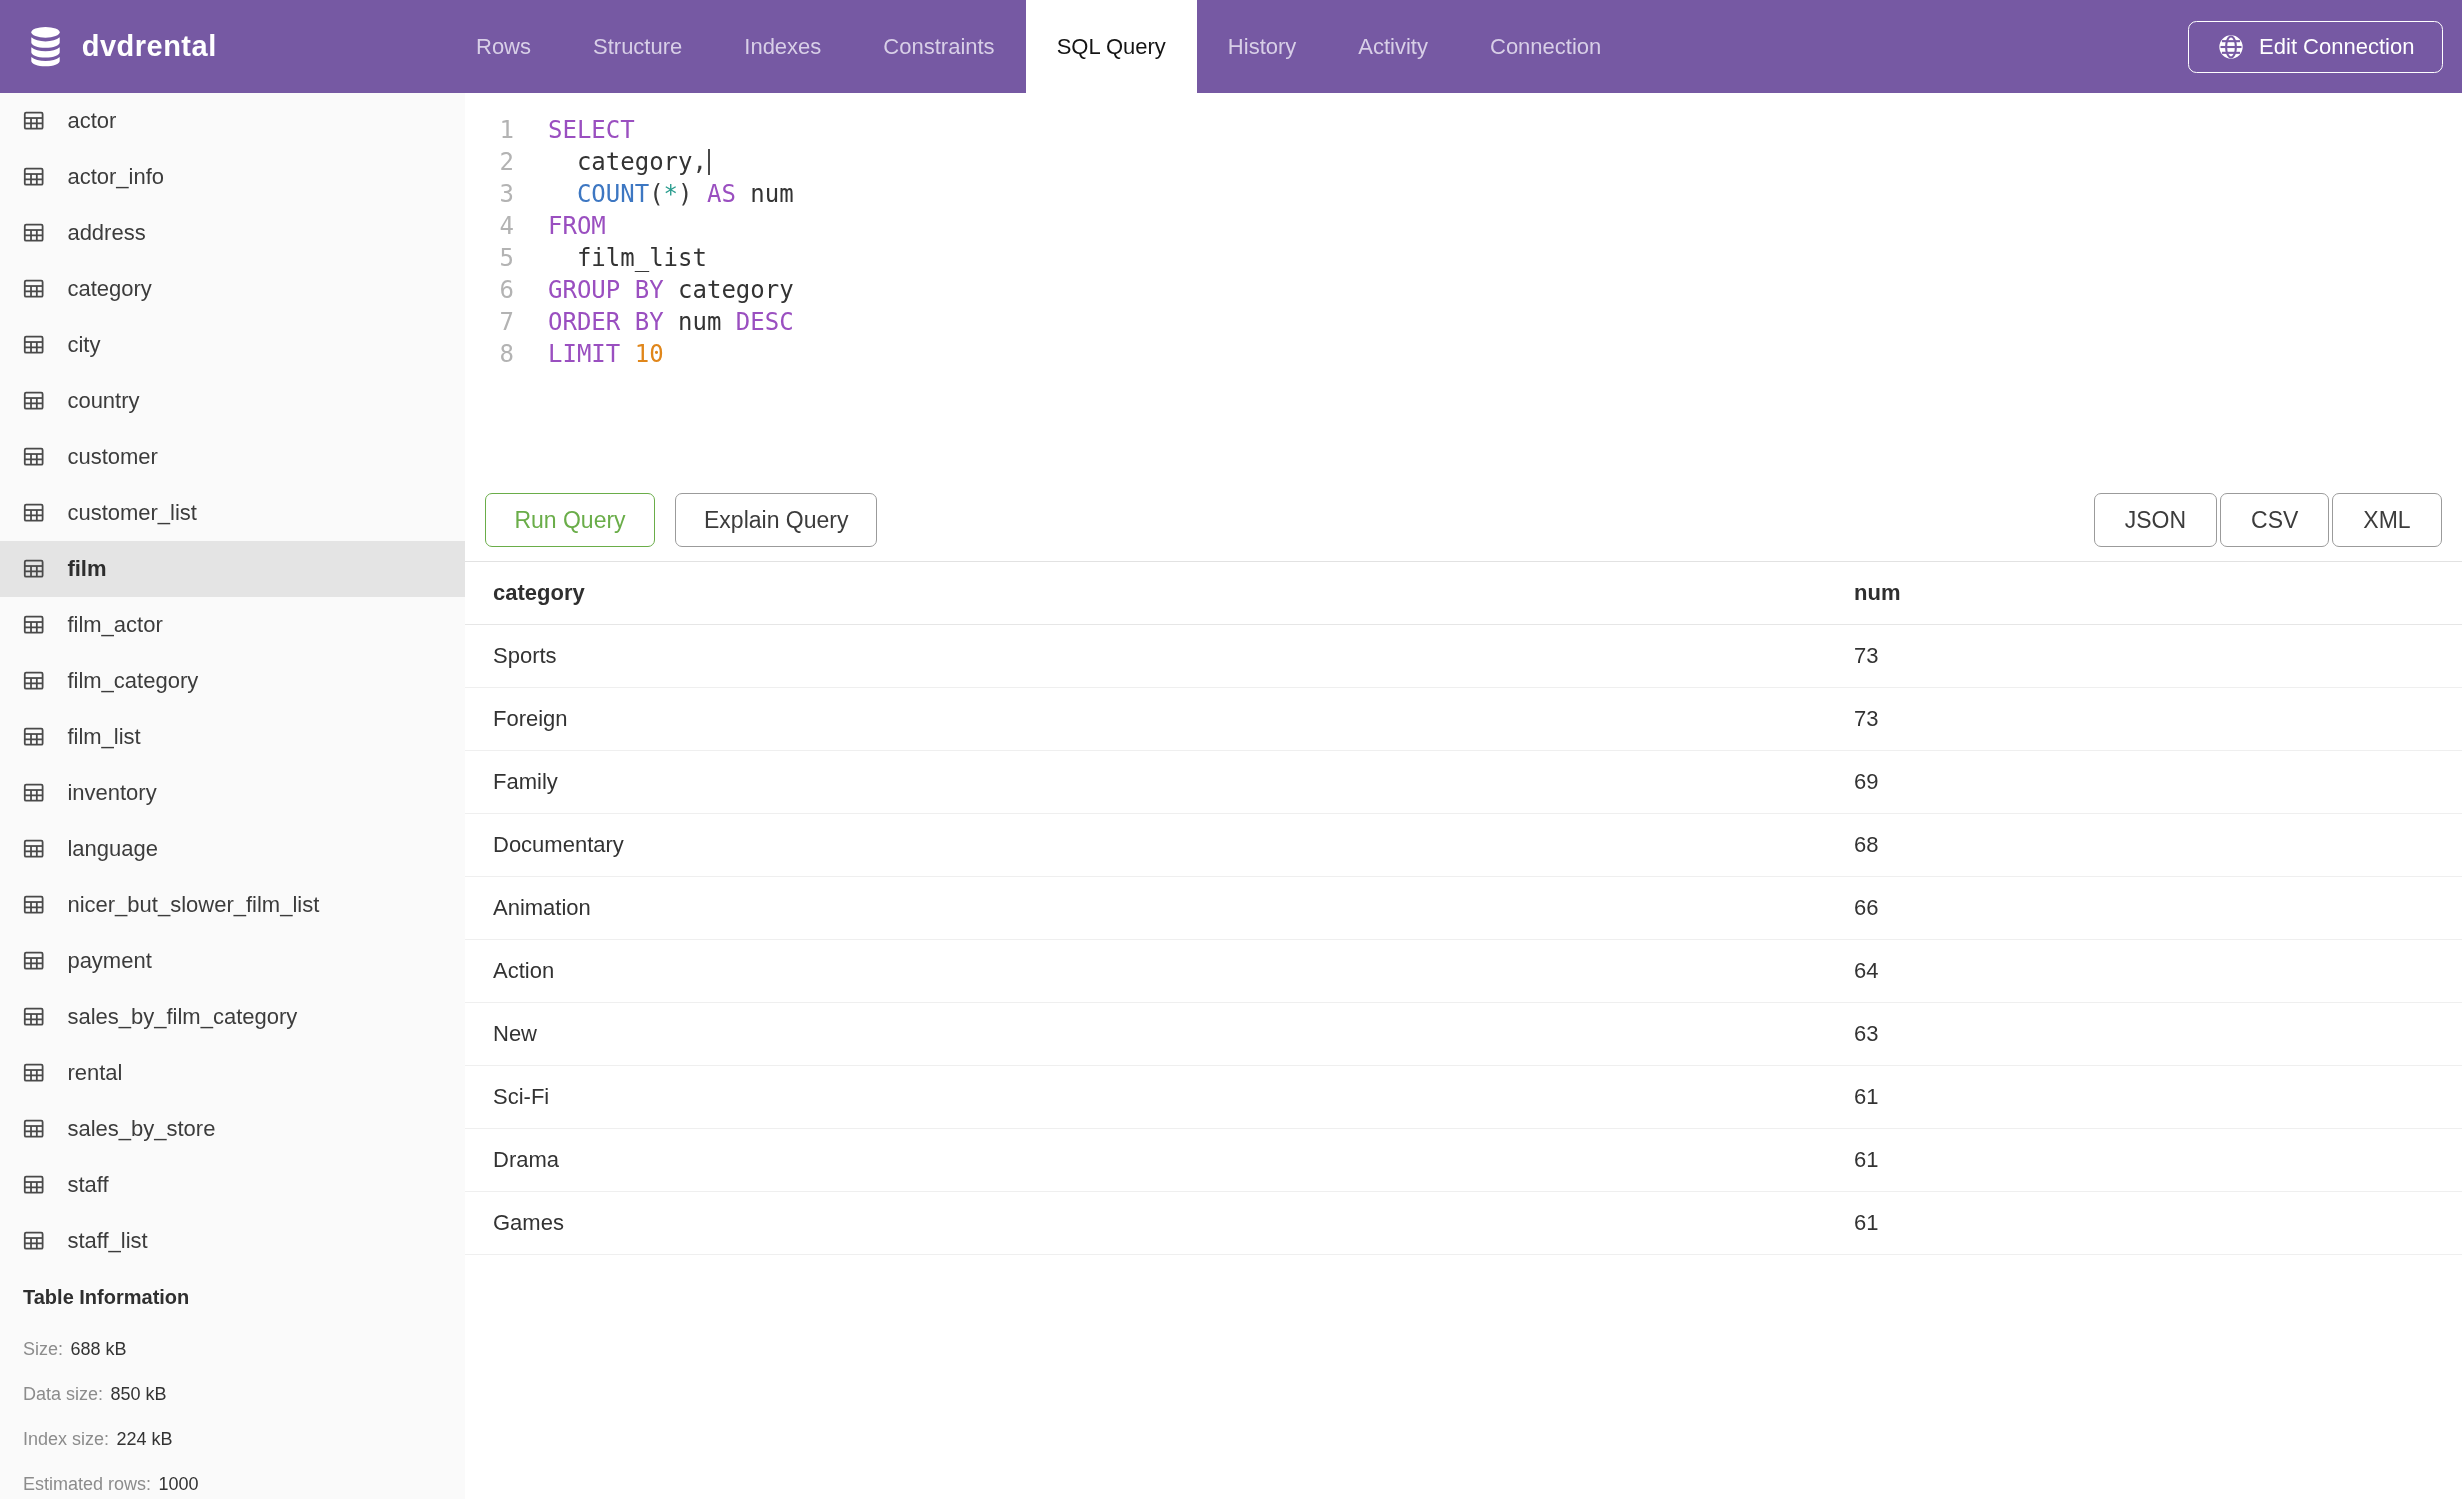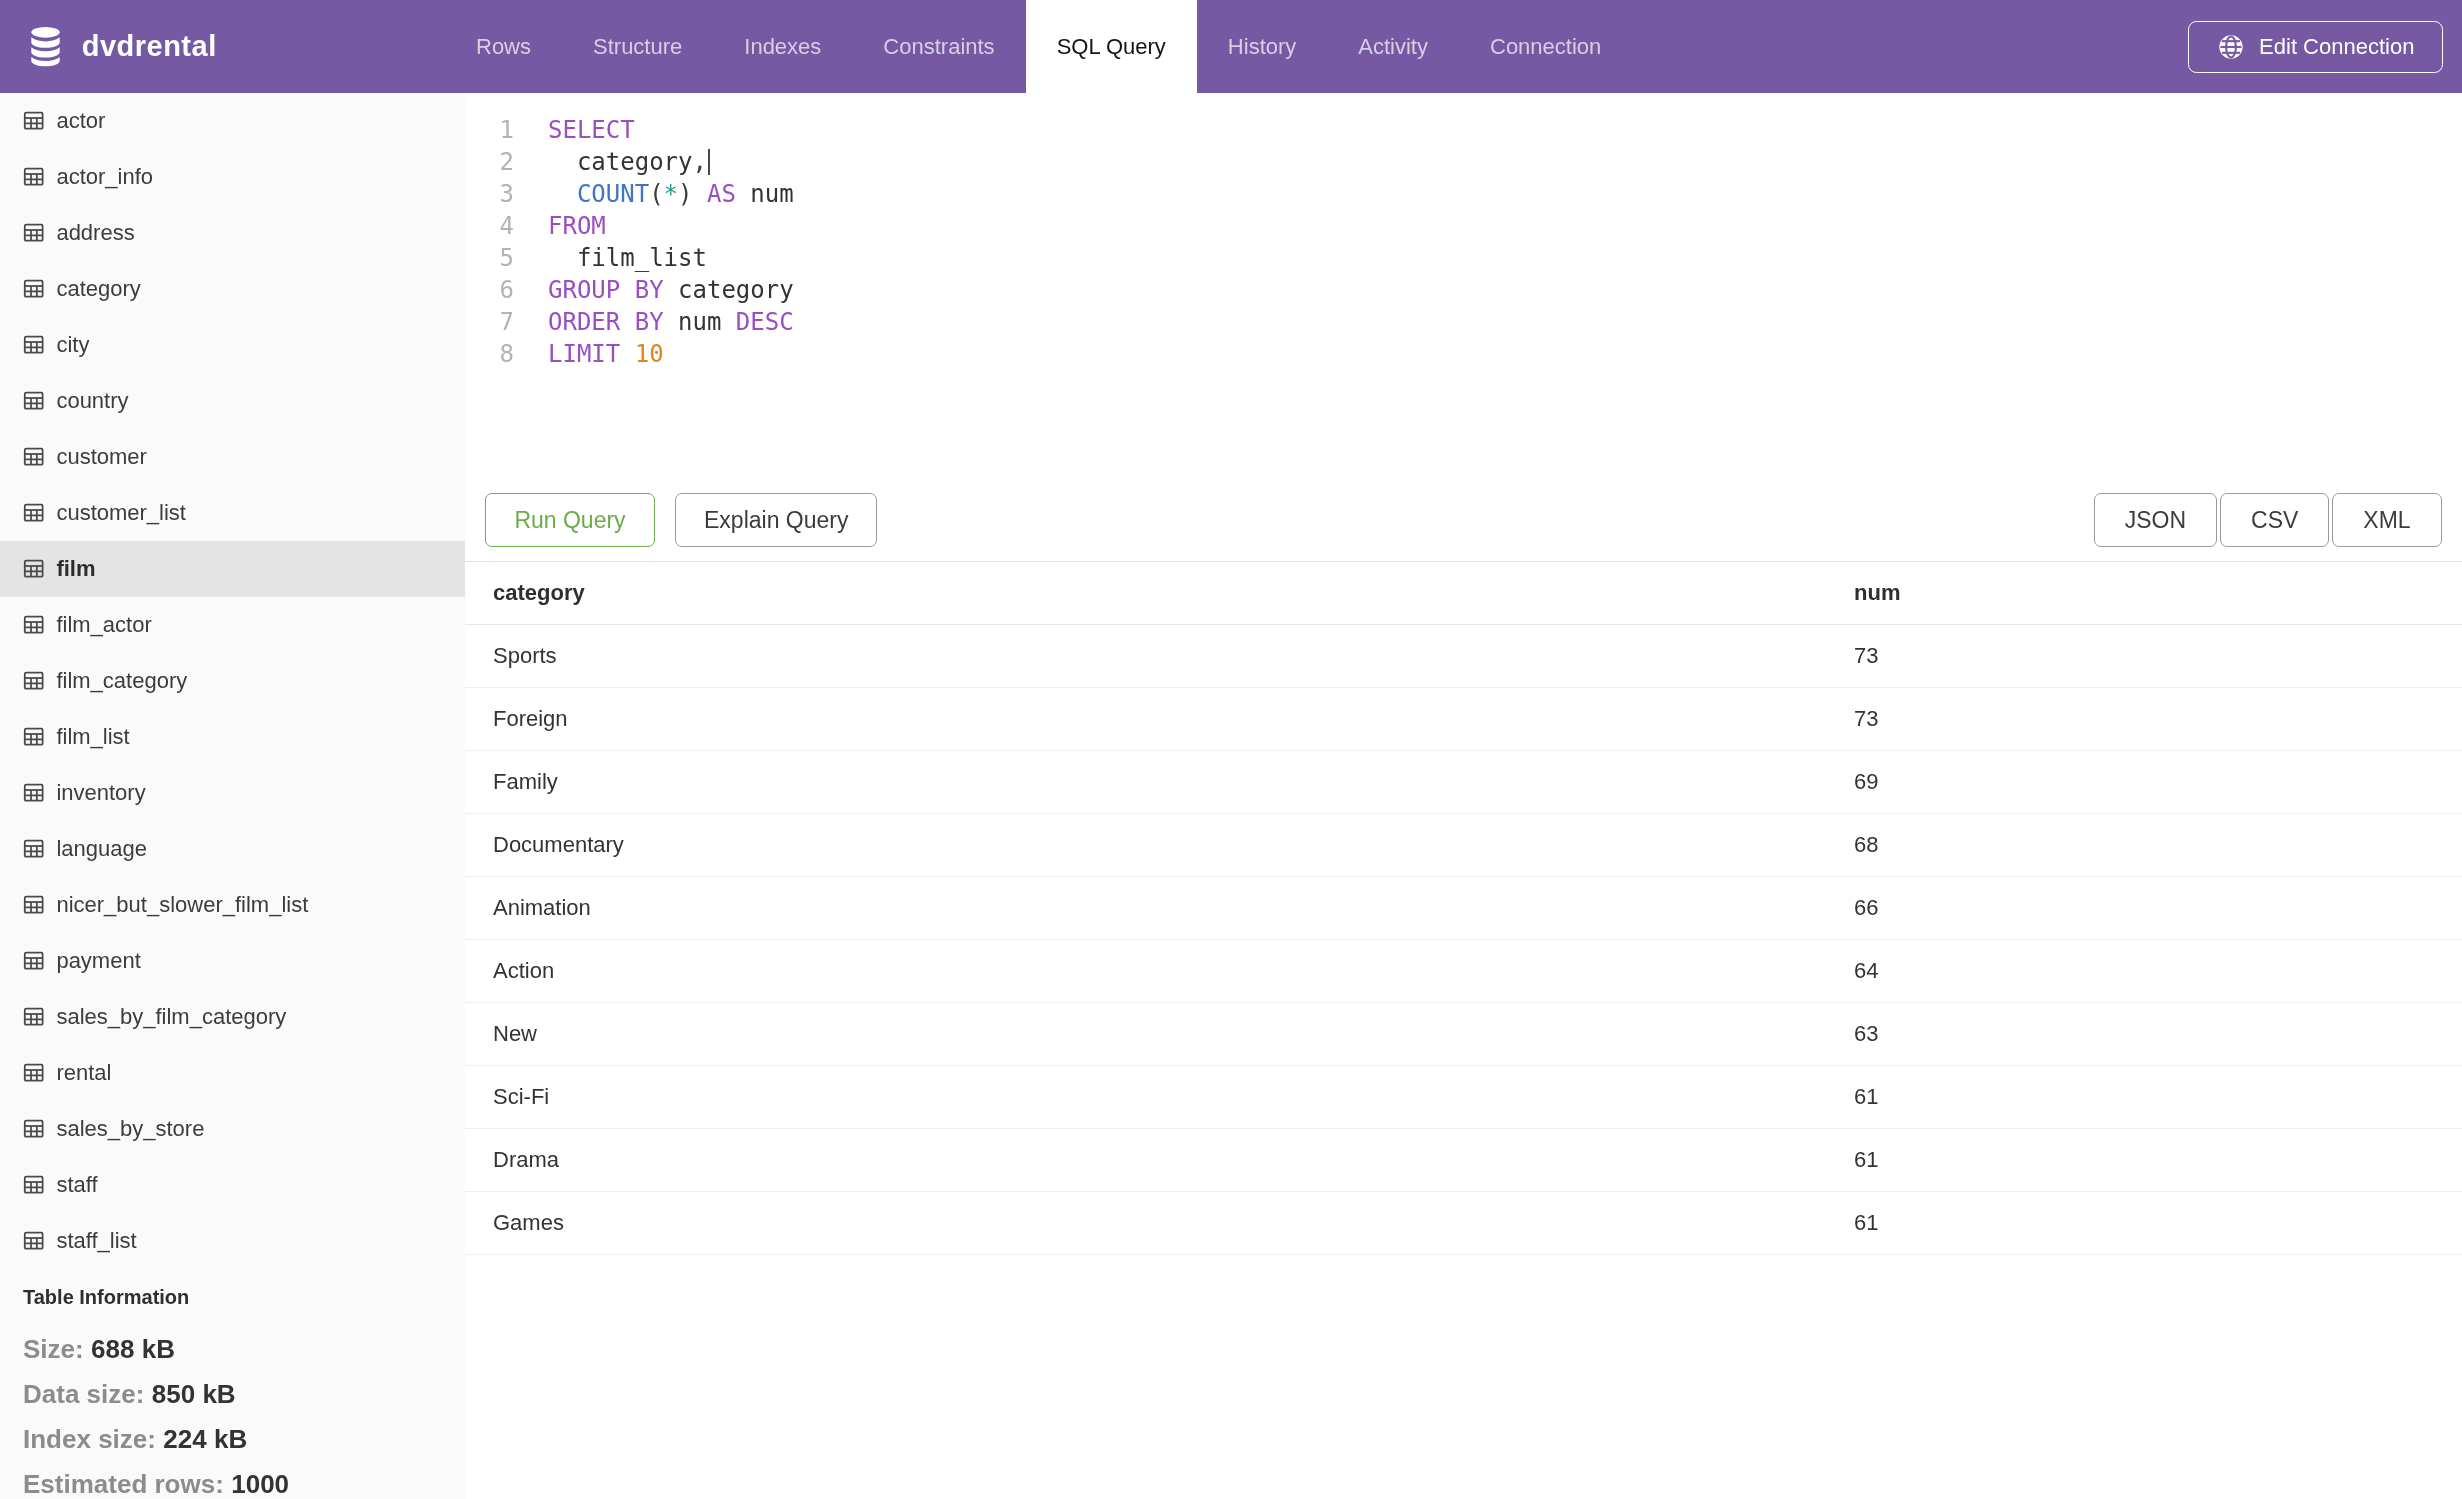--- a/index.html
+++ b/index.html
@@ -18,26 +18,26 @@
   .tab.active{background:#fff;color:#141414;}
   .edit-conn{
     margin-left:auto;align-self:center;margin-right:18.6px;display:flex;align-items:center;gap:14px;
     border:1.9px solid #fff;border-radius:8.4px;padding:0 28px;height:52px;color:#fff;font-size:22px;
     background:transparent;cursor:pointer;font-family:inherit;
   }
   .edit-conn svg{width:28px;height:28px;}
   
   .main{display:flex;height:1407px;}
   .sidebar{width:465px;background:#fafafa;flex-shrink:0;overflow:hidden;}
-  .side-item{display:flex;align-items:center;height:56px;padding-left:23px;gap:12px;font-size:22px;color:#3c3c3c;cursor:pointer;}
+  .side-item{display:flex;align-items:center;height:56px;padding-left:23px;gap:23px;font-size:22px;color:#3c3c3c;cursor:pointer;}
   .side-item svg{width:21.4px;height:21.4px;flex-shrink:0;}
   .side-item.selected{background:#e4e4e4;font-weight:bold;color:#2d2d2d;}
   .side-info{padding:5.6px 0 0 23px;}
   .side-info-heading{font-size:20px;font-weight:bold;color:#2f2f2f;height:45px;display:flex;align-items:center;margin-bottom:7.4px;}
-  .info-row{font-size:26px;height:45px;display:flex;align-items:center;color:#8c8c8c;font-weight:bold;}
+  .info-row{font-size:18px;height:45px;display:flex;align-items:center;color:#8c8c8c;}
   .info-row .val{color:#333;margin-left:7.4px;}
   .content{flex:1;display:flex;flex-direction:column;background:#fff;min-width:0;}
   
   .editor{height:400px;box-sizing:border-box;padding-top:21.4px;font-family:"DejaVu Sans Mono", monospace;
           font-size:24px;line-height:32px;cursor:text;}
   .code-line{display:flex;white-space:pre;}
   .gutter{width:49px;text-align:right;color:#b3b3b3;flex-shrink:0;}
   .code{padding-left:34px;}
   .tok-kw{color:#9a4fc0}
   .tok-fn{color:#3d77c2}

